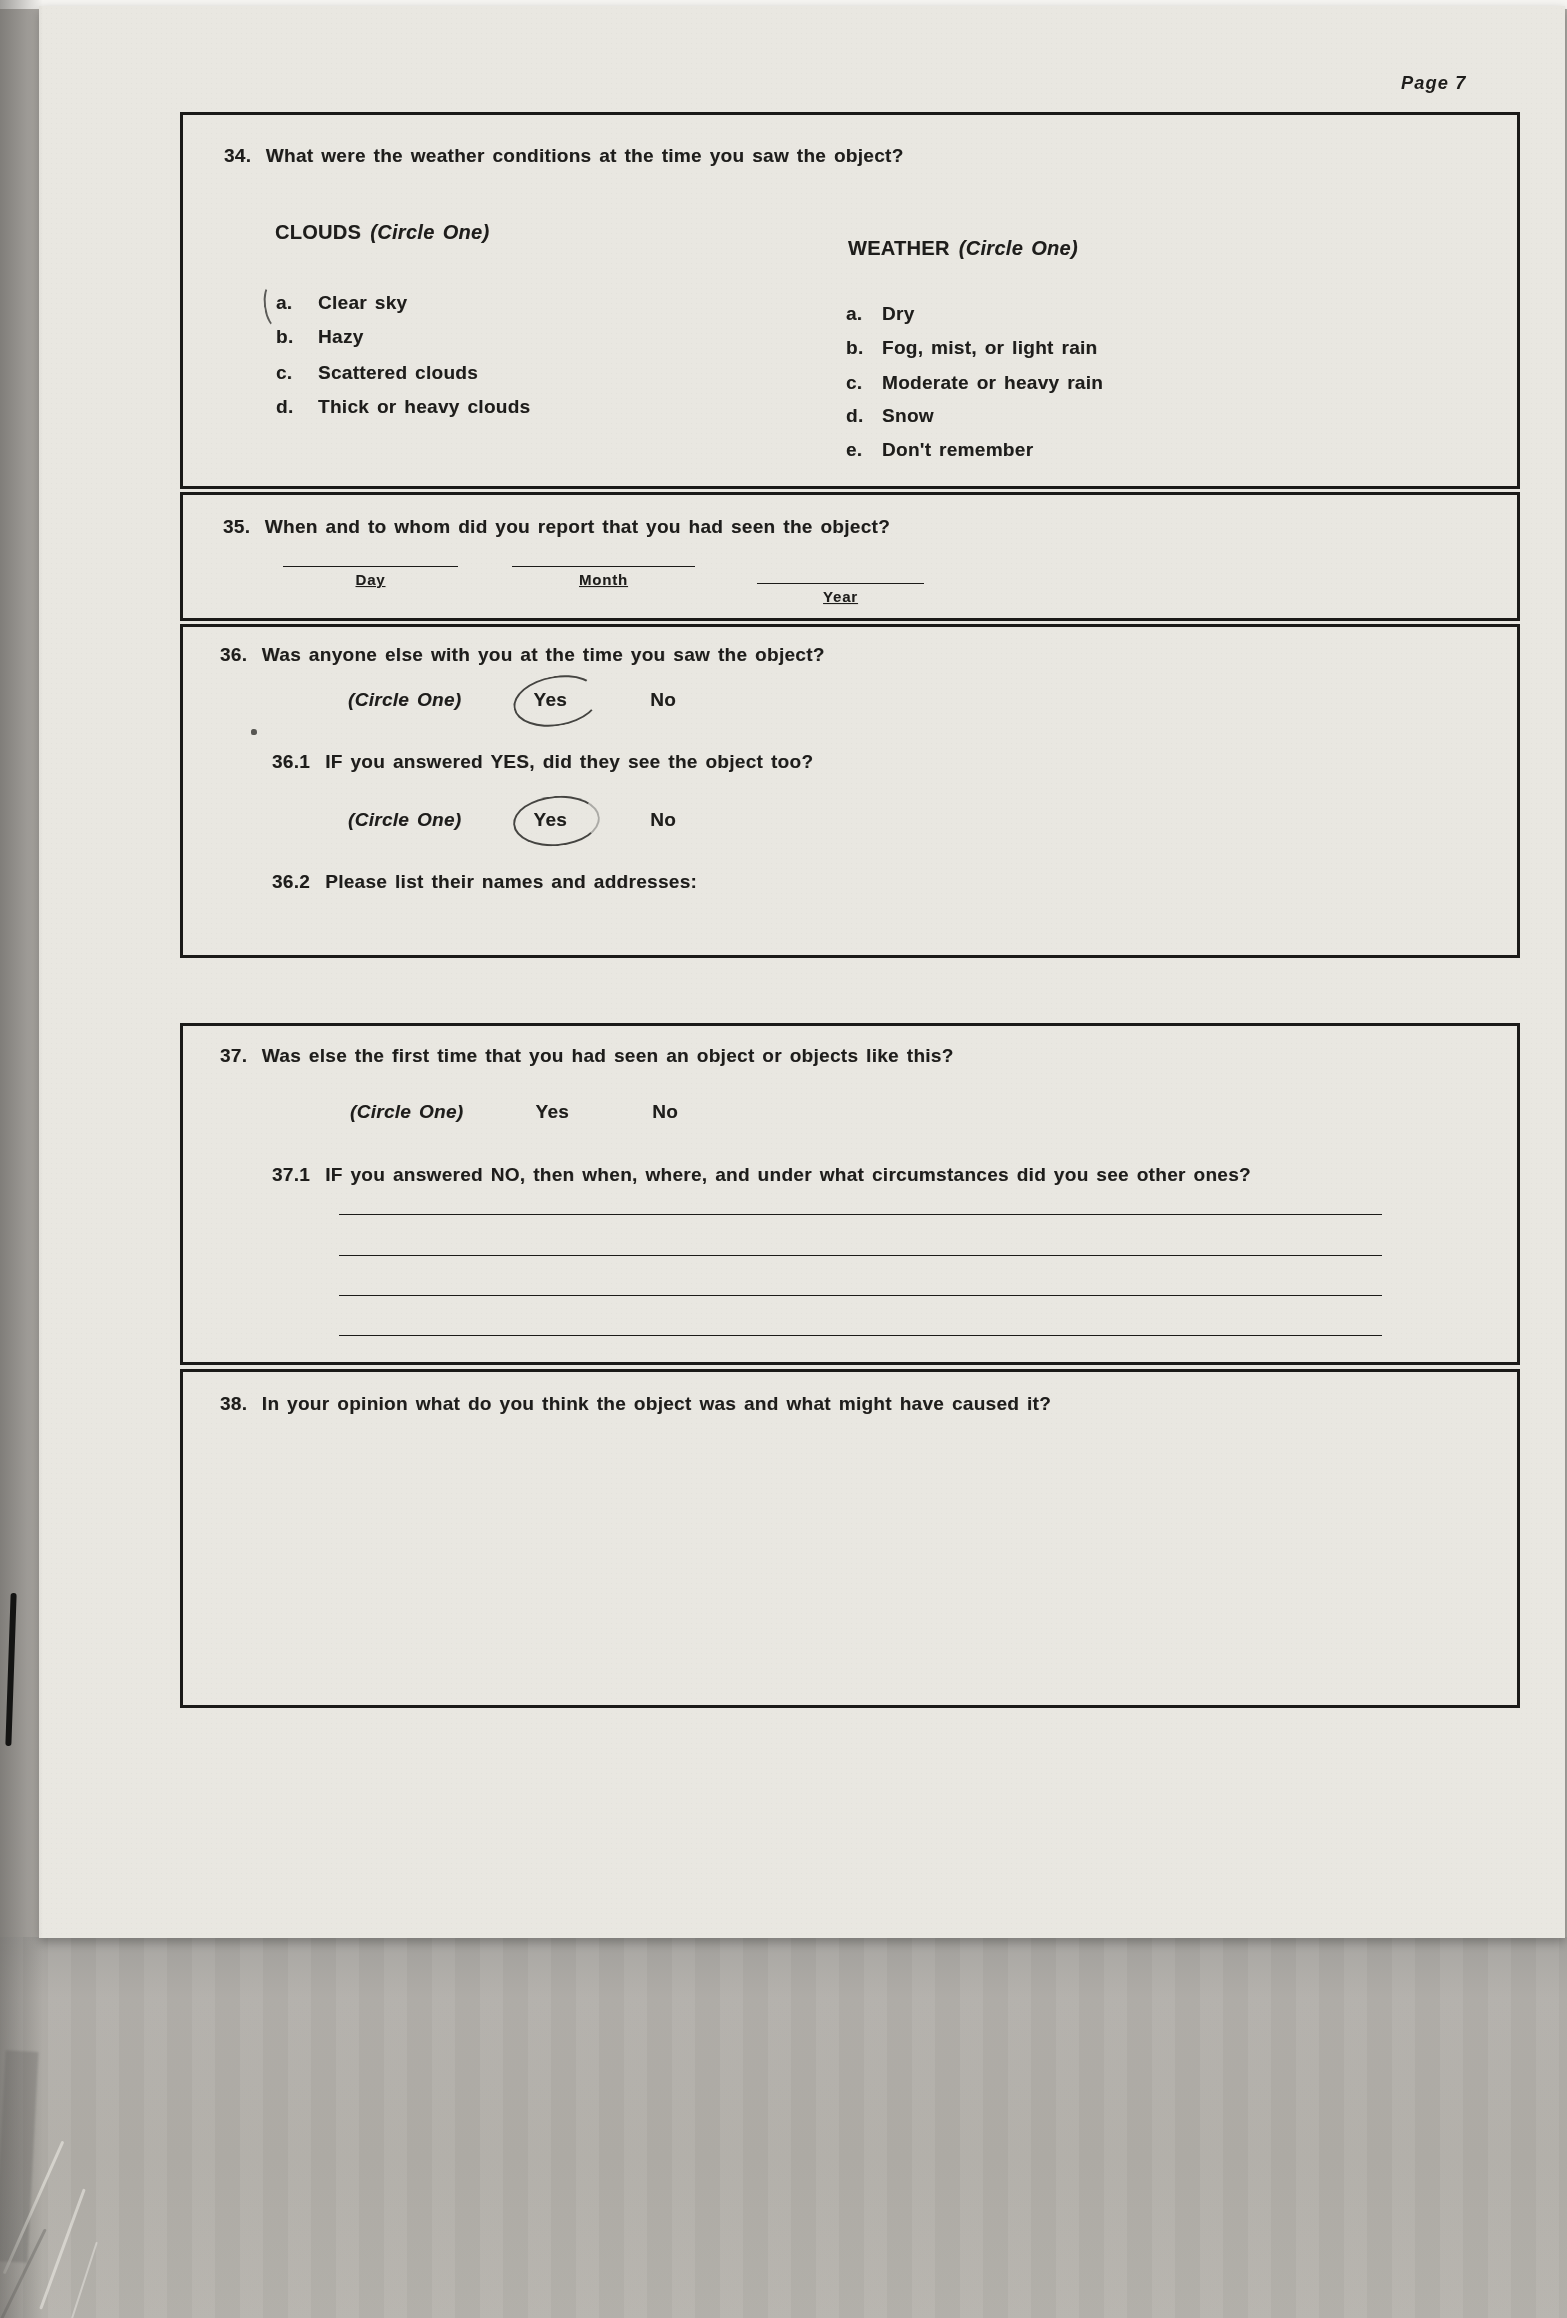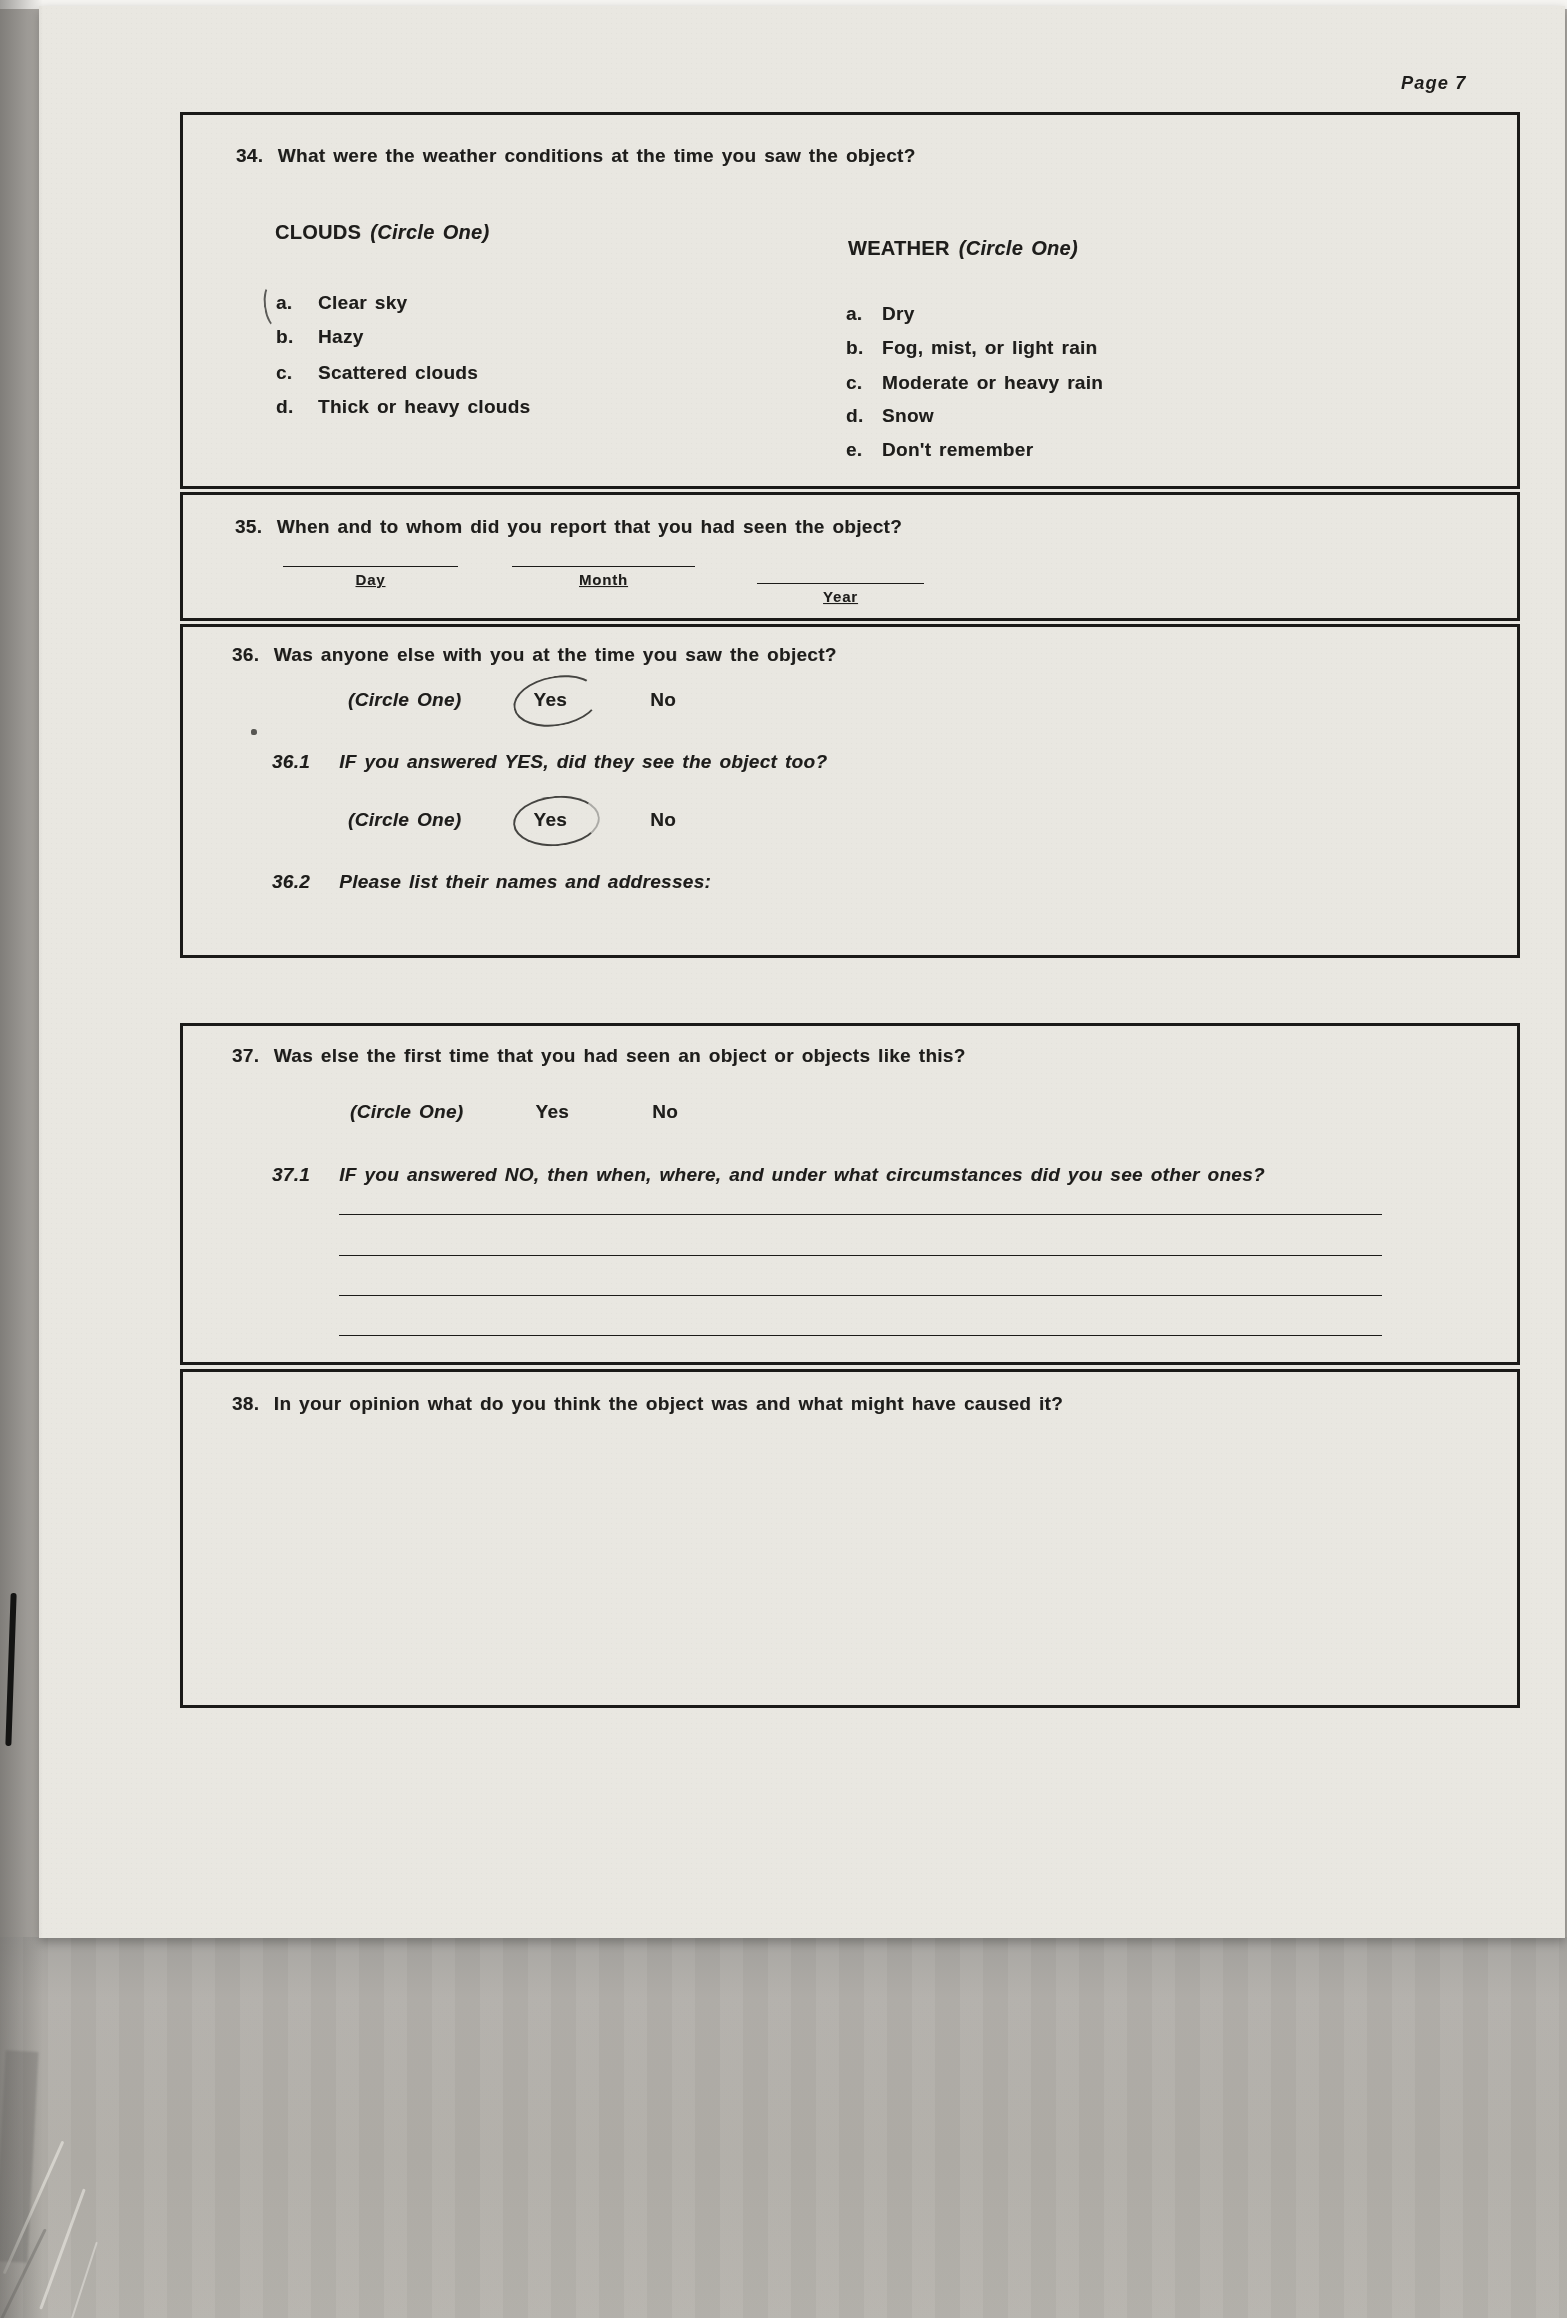--- a/index.html
+++ b/index.html
@@ -52,22 +52,22 @@
   .box35{top:486px;height:129px;}
   .box36{top:618px;height:334px;}
   .box37{top:1017px;height:342px;}
   .box38{top:1363px;height:339px;}
 
   .t{
     font-size:19px;font-weight:bold;letter-spacing:0.3px;word-spacing:2.2px;
     text-shadow:0.3px 0.3px 0.6px rgba(30,30,28,0.35);
     white-space:nowrap;line-height:1;
   }
-  .q-row{position:absolute;display:flex;gap:14.5px;align-items:baseline;margin-left:12px;}
-  .sub-row{position:absolute;display:flex;gap:29px;align-items:flex-end;font-style:italic;}
+  .q-row{position:absolute;display:flex;gap:14.5px;align-items:baseline;}
+  .sub-row{position:absolute;display:flex;gap:15px;align-items:flex-end;}
   .italic{font-style:italic;}
   .col-head{position:absolute;display:flex;gap:9px;align-items:baseline;font-size:20px;}
   .col-head .t{font-size:20px;}
   .opt{position:absolute;display:flex;align-items:baseline;}
   .opt-letter-c{display:inline-block;width:42px;}
   .opt-letter-w{display:inline-block;width:36px;}
 
   .circle-row{position:absolute;display:flex;align-items:baseline;}
   .circle-row .note{margin-right:72px;}
   .circle-row .no-gap{margin-left:83px;}

